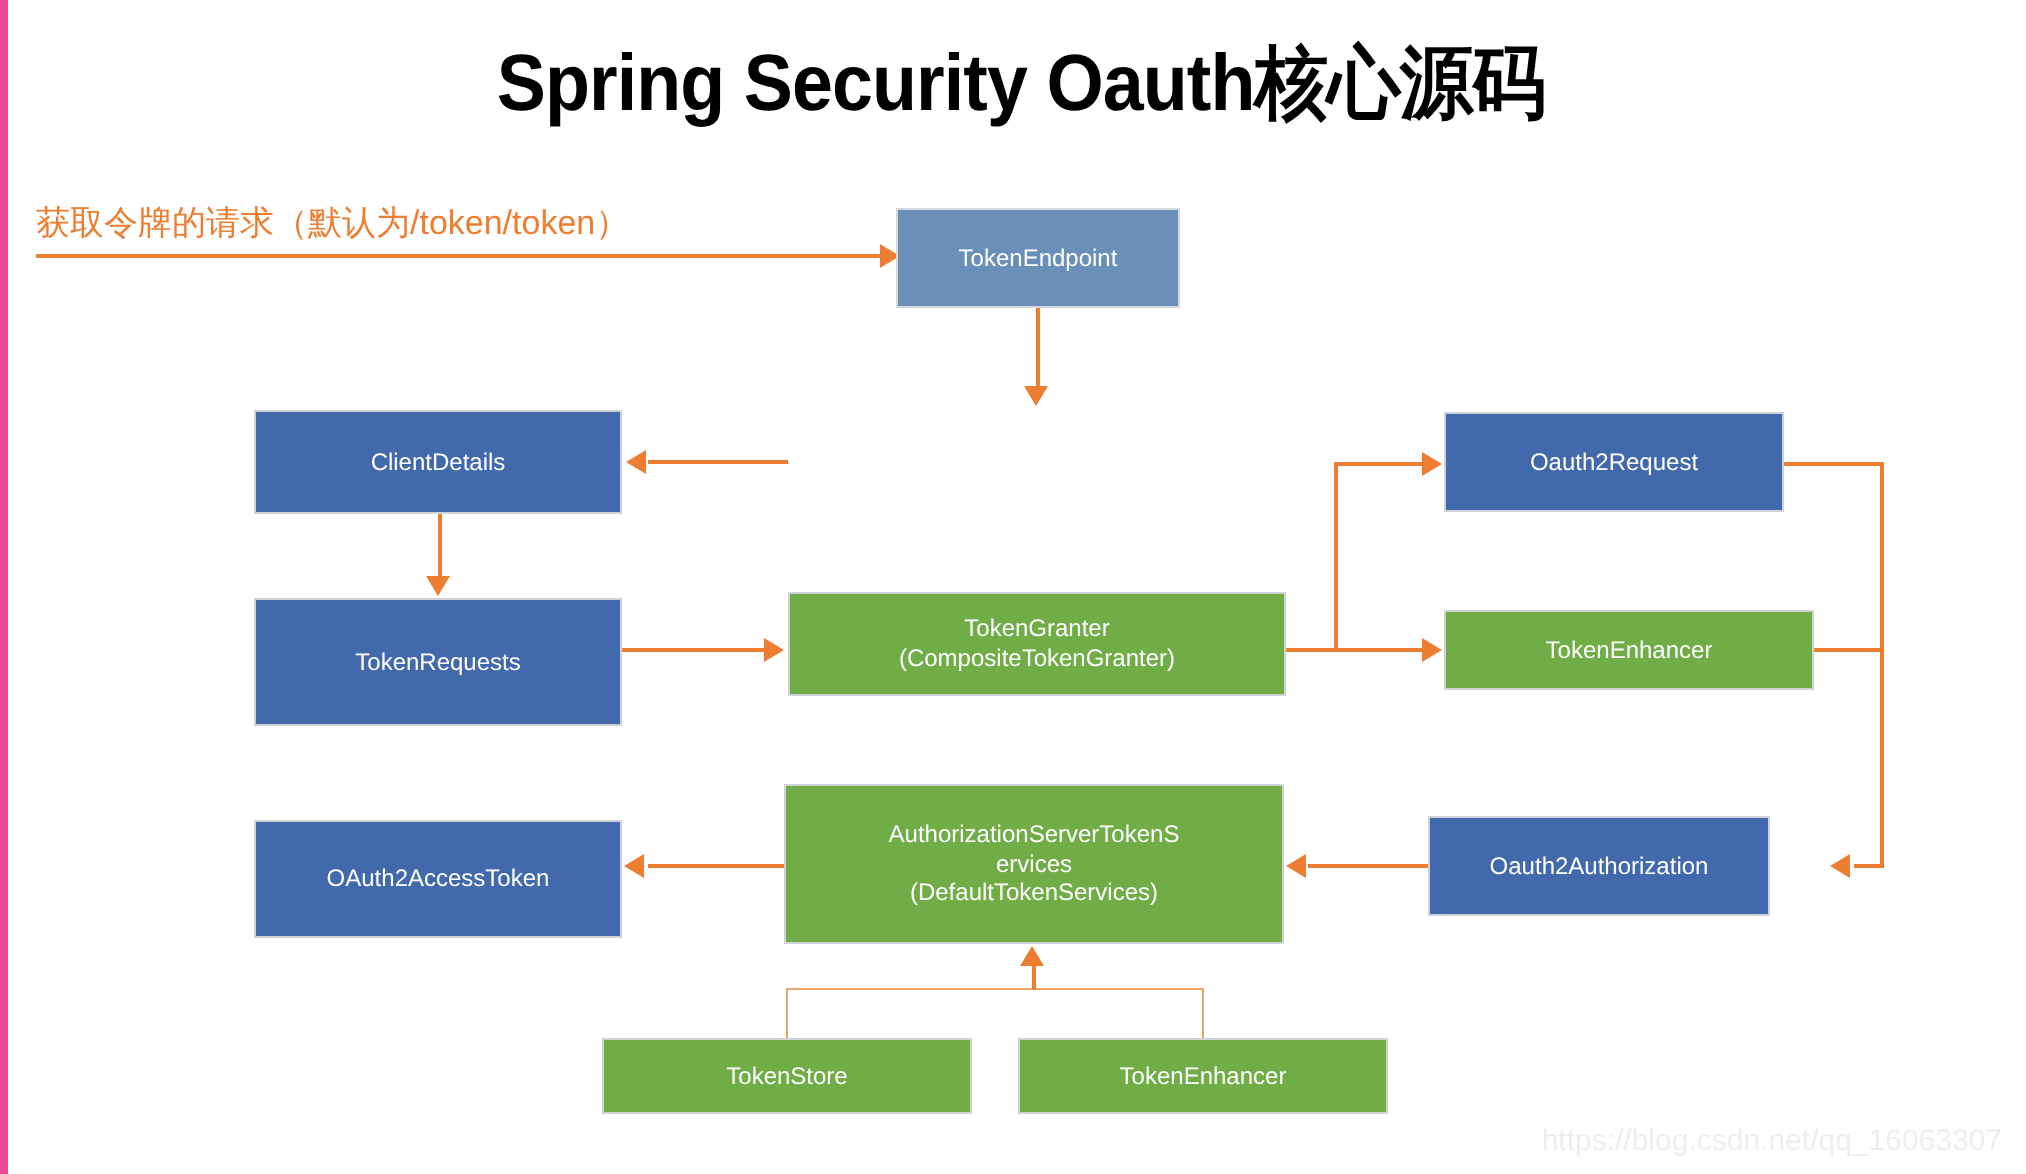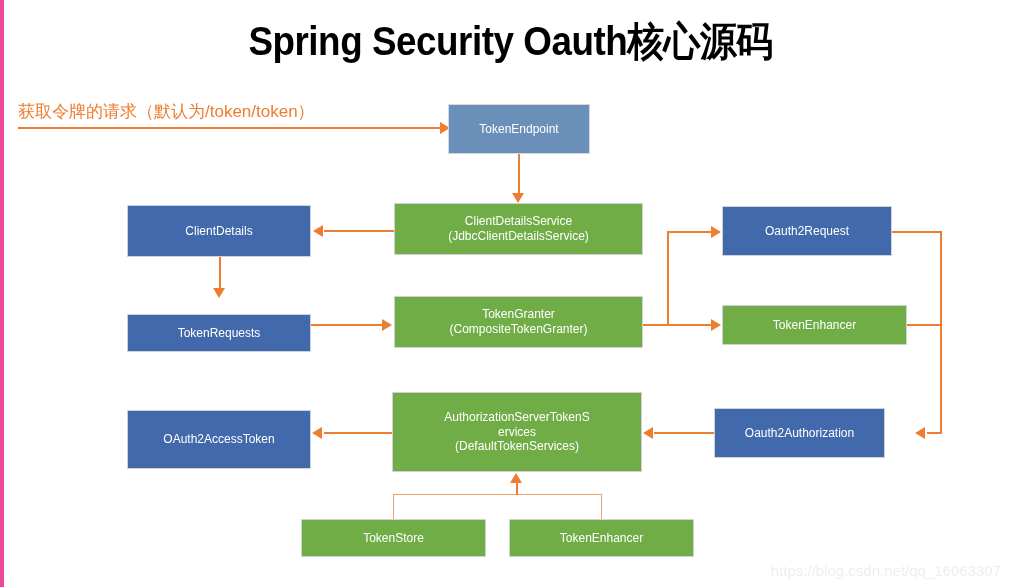--- a/index.html
+++ b/index.html
@@ -120,34 +120,28 @@
         <span class="l">TokenEndpoint</span>
       </span>
   </div>
 
   <div class="node blue" style="left:123px; top:205px; width:184px; height:52px;">
     <span class="lines">
         <span class="l">ClientDetails</span>
       </span>
   </div>
 
-  <div class="node green" style="left:390px; top:203px; width:249px; height:52px;">
-    <span class="lines">
-      <span class="l">ClientDetailsService</span>
-      <span class="l">(JdbcClientDetailsService)</span>
-    </span>
-  </div>
 
   <div class="node blue" style="left:718px; top:206px; width:170px; height:50px;">
     <span class="lines">
         <span class="l">Oauth2Request</span>
       </span>
   </div>
 
-  <div class="node blue" style="left:123px; top:299px; width:184px; height:38px;margin-top:15px;">
+  <div class="node blue" style="left:123px; top:299px; width:184px; height:64px;">
     <span class="lines">
         <span class="l">TokenRequests</span>
       </span>
   </div>
 
   <div class="node green" style="left:390px; top:296px; width:249px; height:52px;">
     <span class="lines">
       <span class="l">TokenGranter</span>
       <span class="l">(CompositeTokenGranter)</span>
     </span>

